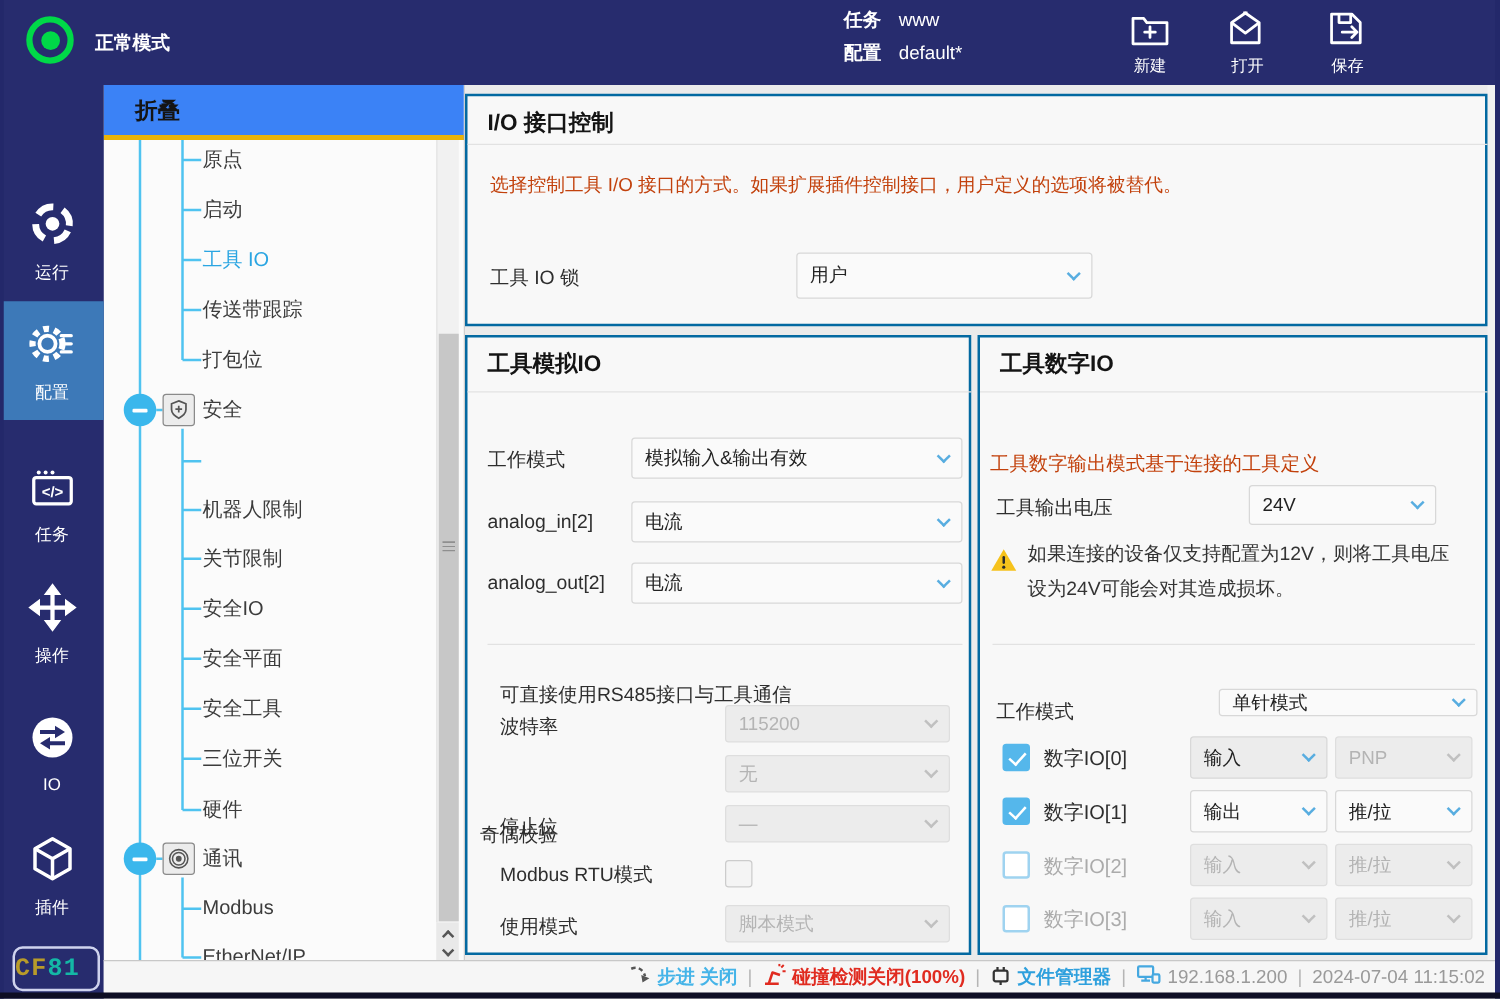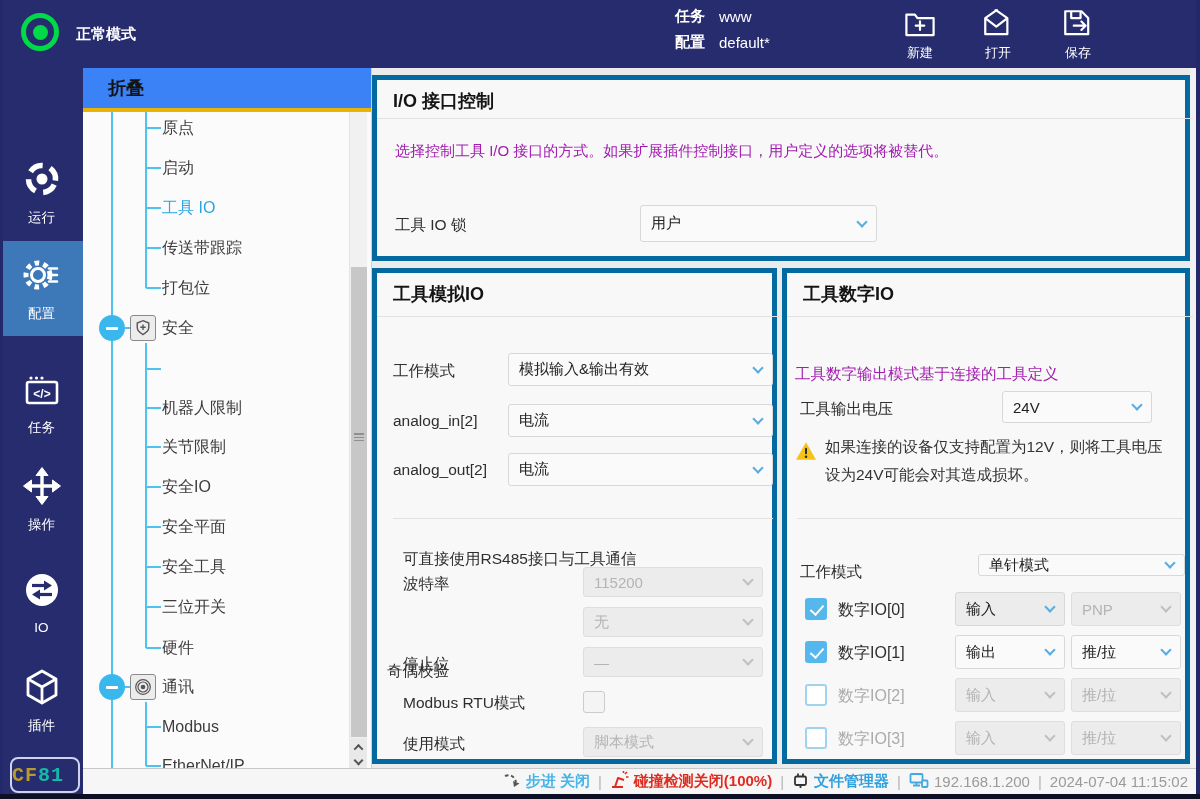--- a/index.html
+++ b/index.html
@@ -44,26 +44,26 @@
   .vtrack { position:absolute; left:266px; top:0; width:18px; height:626px; background:#f1f1f1; border-left:1px solid #e3e3e3; }
   .vthumb { position:absolute; left:1px; top:155px; width:16px; height:470px; background:#c7c7c7; cursor:pointer; }
   .vthumb::after { content:""; position:absolute; left:3px; top:166px; width:10px; height:8px;
      background:repeating-linear-gradient(#8f8f8f 0 1.5px, transparent 1.5px 3.5px); }
   .vbtns { position:absolute; left:266px; top:626px; width:18px; height:32px; background:#e9e9e9; display:flex; flex-direction:column; align-items:center; justify-content:center; gap:6px; }
   .chev-up, .chev-dn { width:7px; height:7px; border-right:2px solid #555; border-bottom:2px solid #555; cursor:pointer; }
   .chev-up { transform:rotate(-135deg) translate(-1px,-1px); }
   .chev-dn { transform:rotate(45deg); }
 
   
-  .card { background:#f8f8f8; border:5px solid #0369a1; }
+  .card { background:#f8f8f8; border:2px solid #0369a1; }
   .card-title { position:absolute; left:16px; top:9px; font-size:18px; font-weight:bold; color:#141414; }
   .hr { position:absolute; height:1px; background:#e2e2e2; }
   .lbl { position:absolute; font-size:15.5px; color:#2e2e2e; white-space:nowrap; }
   .lbl.dim { color:#ababab; }
-  .desc { position:absolute; font-size:15px; color:#a21caf; }
+  .desc { position:absolute; font-size:15px; color:#c2410c; }
   .right-gutter { left:1190px; top:68px; width:7px; height:700px; background:#f1f1f1; }
 
   .sel { position:absolute; background:#fafafa; border:1px solid #d8d8d8; border-radius:3px; display:flex; align-items:center; justify-content:space-between; padding:0 10px; font-size:15px; color:#222; cursor:pointer; }
   .sel .chev { width:8px; height:8px; border-right:2px solid #58ade0; border-bottom:2px solid #58ade0; transform:rotate(45deg); margin-left:8px; margin-top:-4px; flex:none; }
   .sel.gray { background:#ececec; }
   .sel.disabled { background:#ececec; color:#b4b4b4; border-color:#dedede; cursor:default; }
   .sel.disabled .chev { border-color:#c0c0c0; }
 
   .cb { position:absolute; width:22px; height:22px; border:2px solid #9fd3f0; border-radius:3px; background:#fff; cursor:pointer; }
   .cb.checked { background:#55b7eb; border-color:#55b7eb; }

